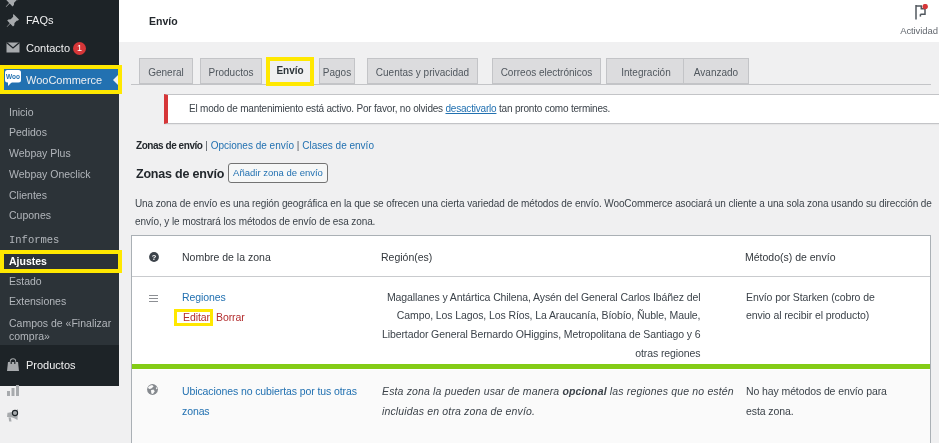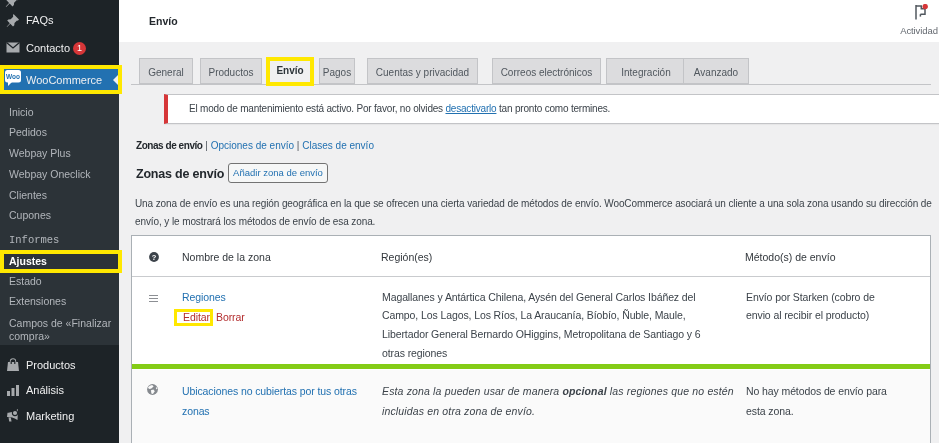--- a/index.html
+++ b/index.html
@@ -1,21 +1,21 @@
 <!DOCTYPE html>
 <html><head>
 <meta charset="utf-8">
 <style>
 * { margin:0; padding:0; box-sizing:border-box; }
 html,body { width:939px; height:443px; overflow:hidden; }
 body { font-family:"Liberation Sans", sans-serif; background:#f0f0f1; position:relative; }
 .abs { position:absolute; }
 
 
-#sidebar { position:absolute; left:0; top:0; width:119px; height:443px; background:#1d2327; }
+#sidebar { position:absolute; left:0; top:0; width:119px; height:386px; background:#1d2327; }
 #submenu-bg { position:absolute; left:0; top:94px; width:119px; height:251px; background:#2c3338; }
 .mi { position:absolute; left:26px; font-size:11px; color:#f0f0f1; white-space:nowrap; }
 .smi { position:absolute; left:9px; font-size:10.5px; color:#b2b6bb; white-space:nowrap; }
 .micon { position:absolute; left:6px; }
 #woo-box { position:absolute; left:0; top:65px; width:122px; height:29px; border:4px solid #ffe800; background:#2271b1; }
 #woo-arrow { position:absolute; right:0px; top:50%; margin-top:-5px; width:0; height:0;
   border-top:5px solid transparent; border-bottom:5px solid transparent; border-right:5px solid #f0f0f1; }
 #ajustes-box { position:absolute; left:0; top:250px; width:122px; height:23px; border:4px solid #ffe800; }
 .badge { position:absolute; background:#d63638; color:#fff; border-radius:50%; width:13px; height:13px;
   font-size:9px; text-align:center; line-height:13px; }
@@ -170,21 +170,21 @@
     <div class="th" style="left:613px; top:15px;">Método(s) de envío</div>
   </div>
   <div id="row1">
     <svg class="abs" style="left:17px; top:16px;" width="9" height="9" viewBox="0 0 9 9">
       <path d="M0 1.5 h9 M0 4.5 h9 M0 7.5 h9" stroke="#8c8f94" stroke-width="1.2"></path>
     </svg>
     <div class="td bluelink" style="left:50px; top:13px;">Regiones</div>
     <div id="editar-box"></div>
     <div class="td redlink" style="left:51px; top:33px;">Editar</div>
     <div class="td redlink" style="left:84px; top:33px;">Borrar</div>
-    <div class="td" style="left:250px; top:9.5px; line-height:18.7px;">Magallanes y Antártica Chilena, Aysén del General Carlos Ibáñez del<br>Campo, Los Lagos, Los Ríos, La Araucanía, Bíobío, Ñuble, Maule,<br>Libertador General Bernardo OHiggins, Metropolitana de Santiago y 6<br>otras regiones</div>
+    <div class="td" style="left:250px; top:9.5px; line-height:18.7px;text-align:right;">Magallanes y Antártica Chilena, Aysén del General Carlos Ibáñez del<br>Campo, Los Lagos, Los Ríos, La Araucanía, Bíobío, Ñuble, Maule,<br>Libertador General Bernardo OHiggins, Metropolitana de Santiago y 6<br>otras regiones</div>
     <div class="td" style="left:614px; top:9.5px; line-height:18.5px;">Envío por Starken (cobro de<br>envio al recibir el producto)</div>
   </div>
   <div id="row2">
     <svg class="abs" style="left:15px; top:14px;" width="11" height="11" viewBox="0 0 11 11">
       <circle cx="5.5" cy="5.5" r="5.4" fill="#85898e"></circle>
       <path d="M1 3.2 Q2.6 1.2 5.2 1 L6.6 2.4 L4.4 4.4 L2.6 5 L1.6 4.4 Z" fill="#fafafa"></path>
       <path d="M3.9 6.3 L6.4 5.6 L7.8 7.2 L5.9 9.9 L4.4 9.4 Z" fill="#fafafa"></path>
       <path d="M9.2 3 L10.4 4.6 L9.6 5.4 L8.8 4 Z" fill="#fafafa"></path>
     </svg>
     <div class="td bluelink" style="left:50px; top:12px; line-height:19.5px;">Ubicaciones no cubiertas por tus otras<br>zonas</div>

